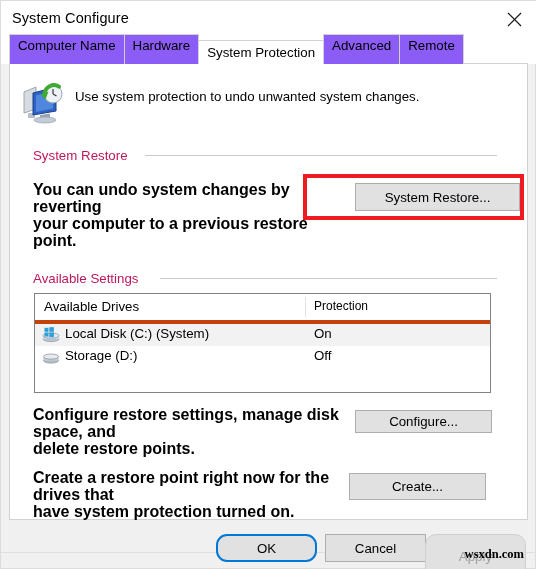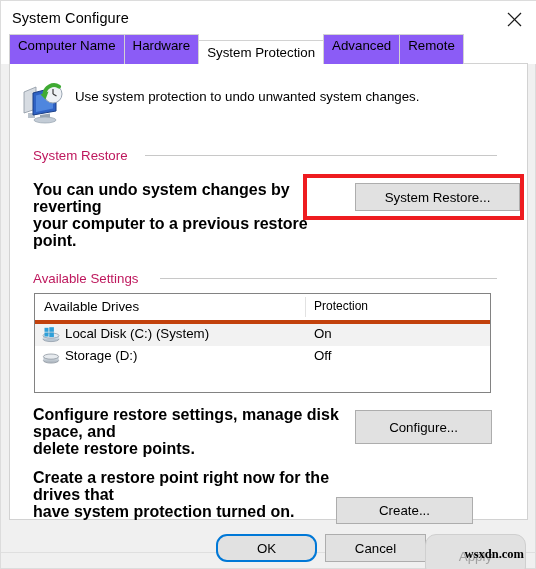--- a/index.html
+++ b/index.html
@@ -310,27 +310,27 @@
 
     <button class="btn" style="left:345px; top:119px; width:165px; height:28px;">System Restore...</button>
 
     <div class="group-label" style="left:23px; top:207px;">Available Settings</div>
     <div class="group-rule" style="left:150px; top:214px; width:337px;"></div>
 
     <div class="body-text" style="left:23px; top:342px; width:320px;">
       <span>Configure restore settings, manage disk space, and</span><br>
       <span>delete restore points.</span>
     </div>
-    <button class="btn" style="left:345px; top:346px; width:137px; height:34px;">Configure...</button>
+    <button class="btn" style="left:345px; top:346px; width:137px; height:23px;">Configure...</button>
 
     <div class="body-text" style="left:23px; top:405px; width:320px;">
       <span>Create a restore point right now for the drives that</span><br>
       <span>have system protection turned on.</span>
     </div>
-    <button class="btn" style="left:326px; top:409px; width:137px; height:27px;margin-top:24px;">Create...</button>
+    <button class="btn" style="left:339px; top:409px; width:137px; height:27px;">Create...</button>
   </div>
 
   <div class="listbox">
     <div class="list-header">
       <div class="col-drives">Available Drives</div>
       <div class="col-div"></div>
       <div class="col-prot">Protection</div>
     </div>
 
     <div class="list-row selected">

